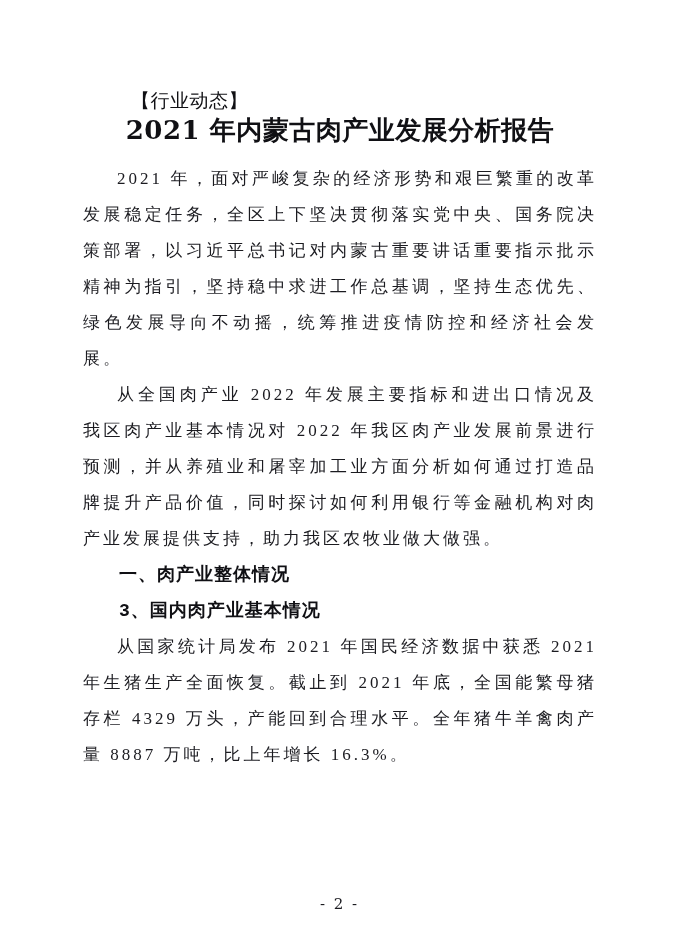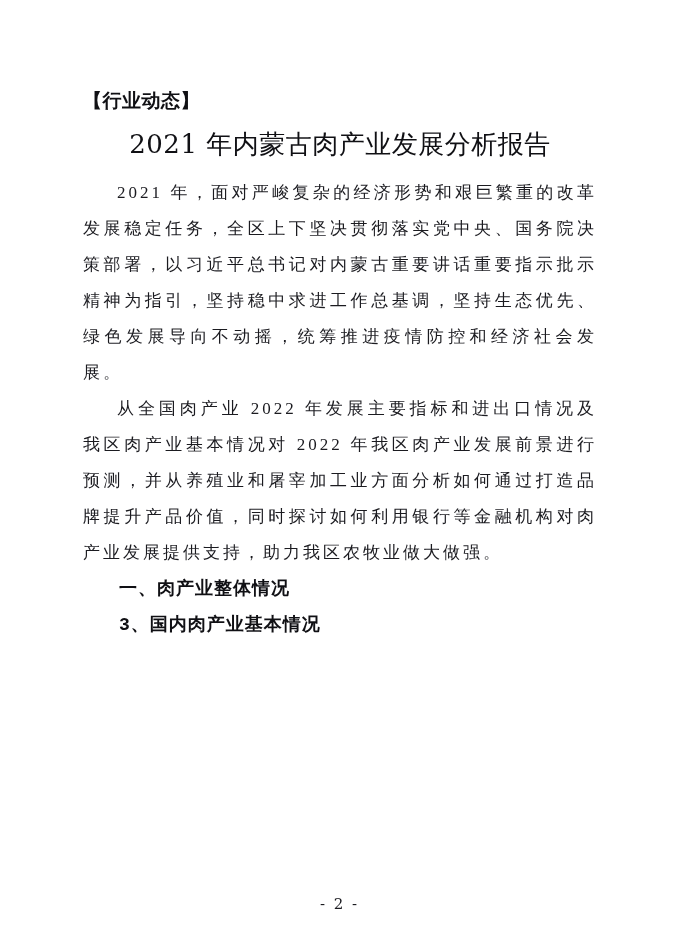--- a/index.html
+++ b/index.html
@@ -18,30 +18,31 @@
     box-sizing: border-box;
   }
   .content {
     position: absolute;
     top: 88px;
     left: 83px;
     width: 514px;
   }
   .section-tag {
     font-family: "DejaVu Sans", "Liberation Sans", sans-serif;
-    font-weight: bold;
+    font-weight: normal;
     font-size: 19px;
     line-height: 24px;
     color: #101014;
     letter-spacing: 0.5px;
+    margin-left: 48px;
   }
   .doc-title {
-    margin-top: 15px;
+    margin-top: 1px;
     text-align: center;
-    font-weight: normal;
+    font-weight: bold;
     font-size: 26px;
     line-height: 34px;
     color: #101014;
     letter-spacing: 0.5px;
   }
   .body-text {
     margin-top: 14px;
   }
   .para {
     margin: 0;
@@ -87,18 +88,19 @@
     <div class="body-text">
 
       <p class="para">2021 年，面对严峻复杂的经济形势和艰巨繁重的改革发展稳定任务，全区上下坚决贯彻落实党中央、国务院决策部署，以习近平总书记对内蒙古重要讲话重要指示批示精神为指引，坚持稳中求进工作总基调，坚持生态优先、绿色发展导向不动摇，统筹推进疫情防控和经济社会发展。</p>
 
       <p class="para">从全国肉产业 2022 年发展主要指标和进出口情况及我区肉产业基本情况对 2022 年我区肉产业发展前景进行预测，并从养殖业和屠宰加工业方面分析如何通过打造品牌提升产品价值，同时探讨如何利用银行等金融机构对肉产业发展提供支持，助力我区农牧业做大做强。</p>
 
       <h2 class="heading-1">一、肉产业整体情况</h2>
 
       <h3 class="heading-2">3、国内肉产业基本情况</h3>
 
+      <p class="para">从国家统计局发布 2021 年国民经济数据中获悉 2021 年生猪生产全面恢复。截止到 2021 年底，全国能繁母猪存栏 4329 万头，产能回到合理水平。全年猪牛羊禽肉产量 8887 万吨，比上年增长 16.3%。</p>
 
     </div>
   </div>
 
   <div class="footer">- 2 -</div>
 </div>
 
 </body></html>

